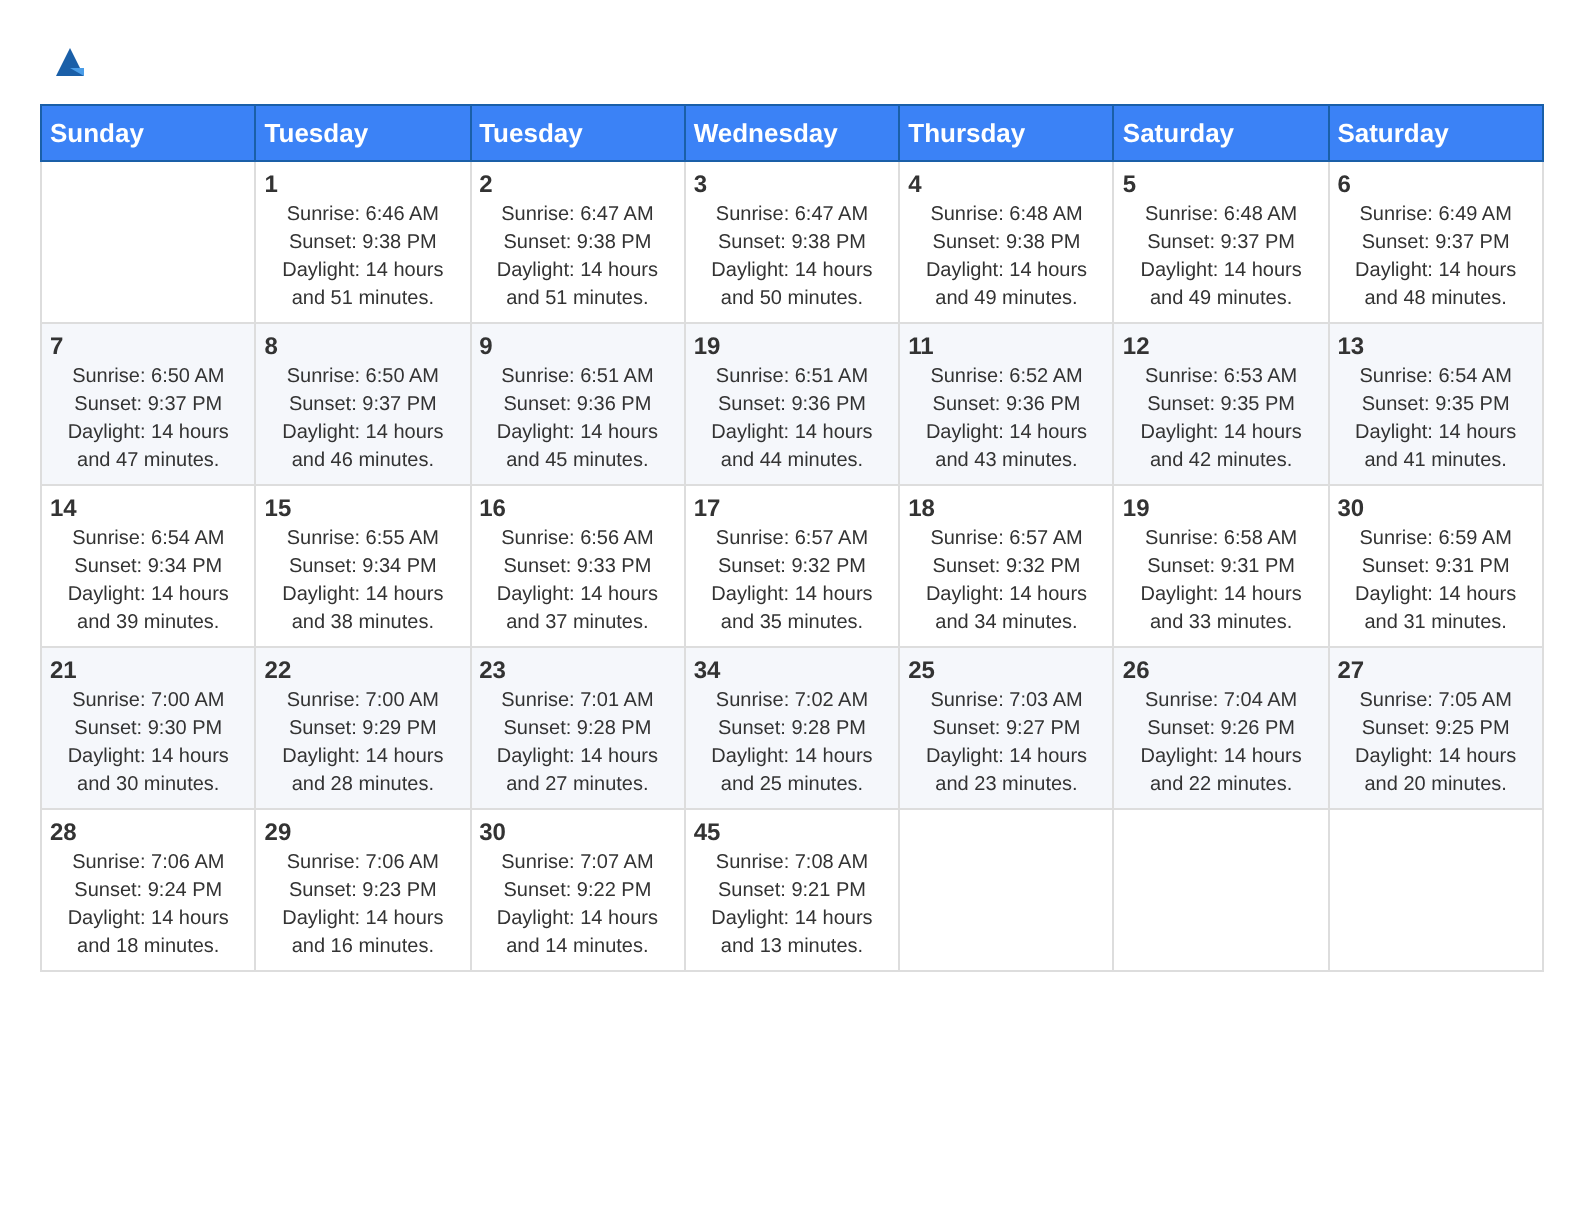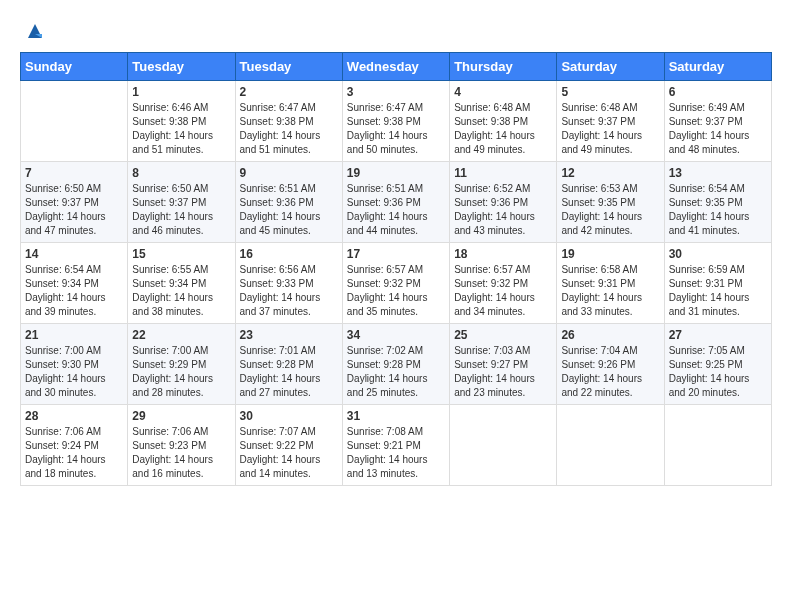--- a/index.html
+++ b/index.html
@@ -63,20 +63,21 @@
     }
     .day-number {
       font-weight: bold;
       font-size: 12px;
       display: block;
       margin-bottom: 2px;
     }
     .cell-content {
       font-size: 10px;
       line-height: 1.4;
+      text-align: center;
     }
   </style>
 </head>
 <body>
 
 <div class="header">
   <div class="logo">
     <div style="display:flex; flex-direction:column; line-height:1">
       <span style="font-size:18px; font-weight:bold; color:#333;"></span>
       <span style="font-size:18px; font-weight:bold; color:#1a5fa8;"></span>
@@ -289,21 +290,21 @@
             Sunrise: 7:06 AM<br>Sunset: 9:23 PM<br>Daylight: 14 hours and 16 minutes.
           </div>
         </td>
         <td>
           <span class="day-number">30</span>
           <div class="cell-content">
             Sunrise: 7:07 AM<br>Sunset: 9:22 PM<br>Daylight: 14 hours and 14 minutes.
           </div>
         </td>
         <td>
-          <span class="day-number">31</span>
+          <span class="day-number">45</span>
           <div class="cell-content">
             Sunrise: 7:08 AM<br>Sunset: 9:21 PM<br>Daylight: 14 hours and 13 minutes.
           </div>
         </td>
         <td></td>
         <td></td>
         <td></td>
       </tr>
     </tbody>
 </table>

